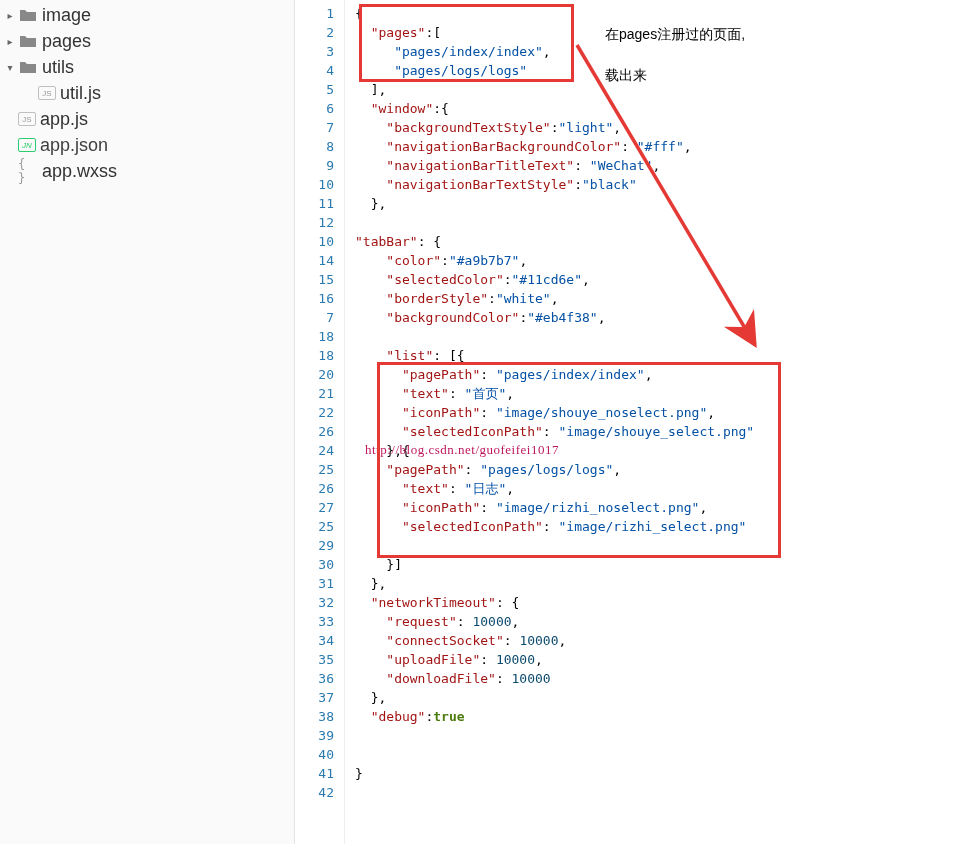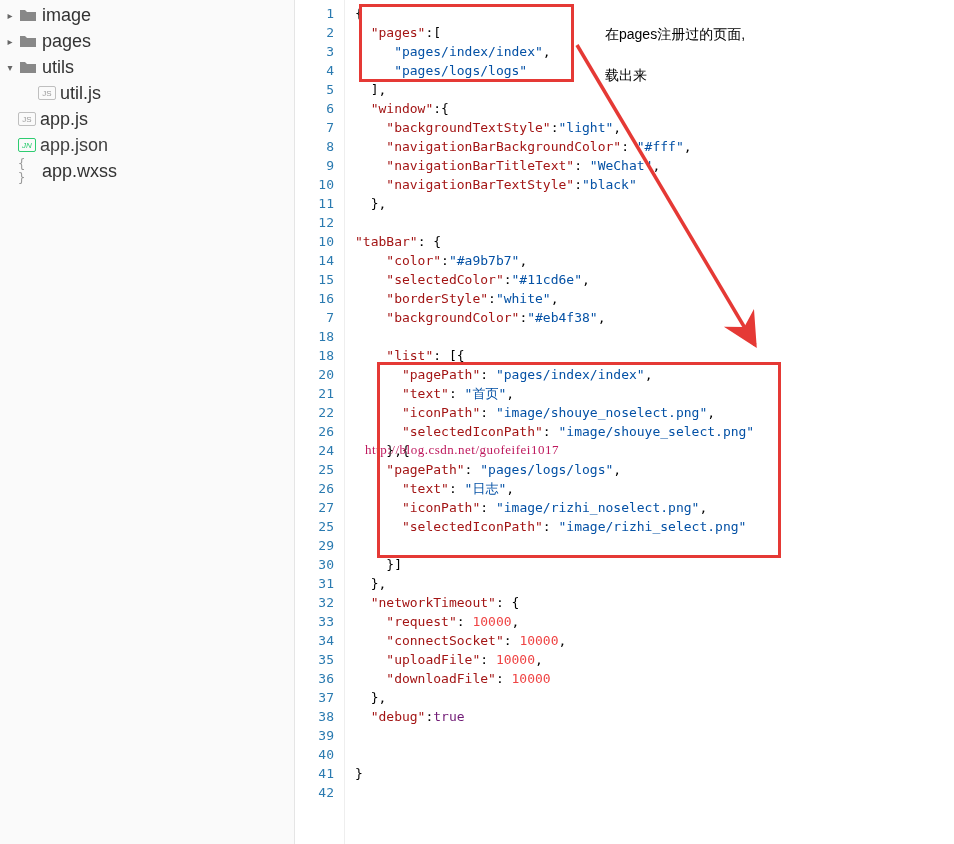--- a/index.html
+++ b/index.html
@@ -75,22 +75,22 @@
   }
   .code-line {
     height: 19px;
     line-height: 19px;
     white-space: pre;
   }
   .tok-brace  { color:#000; }
   .tok-key    { color:#a31515; }
   .tok-punc   { color:#000; }
   .tok-str    { color:#0451a5; }
-  .tok-num    { color:#ef4444; }
-  .tok-bool   { color:#701a75; }
+  .tok-num    { color:#0c4a6e; }
+  .tok-bool   { color:#4d7c0f;font-weight:bold; }
   
   .hl-rect {
     position: absolute;
     border: 3px solid #e53935;
     pointer-events: none;
   }
   
   .annotation {
     position: absolute;
     color: #000000;

